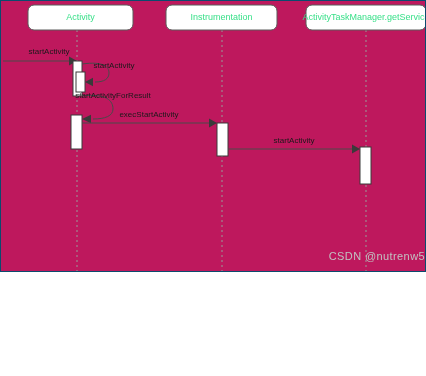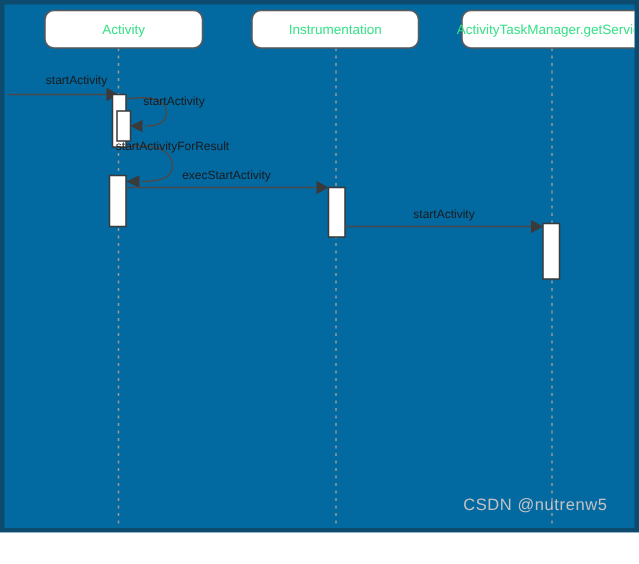--- a/index.html
+++ b/index.html
@@ -6,23 +6,23 @@
     margin: 0;
     padding: 0;
     background: #ffffff;
   }
   body {
     font-family: "Liberation Sans", sans-serif;
   }
   #canvas {
     position: relative;
     width: 426px;
-    height: 355px;
-    background: #0369a1;
-    border: 3px solid #0c4a6e;
+    height: 272px;
+    background: #be185d;
+    border: 1px solid #0c4a6e;
     box-sizing: border-box;
     overflow: hidden;
   }
   #diagram-svg {
     position: absolute;
     left: 0;
     top: 0;
     width: 426px;
     height: 376px;
     display: block;
@@ -65,21 +65,21 @@
     fill: #1a1a1a;
     text-anchor: middle;
     dominant-baseline: middle;
   }
   .arrow-head {
     fill: #3a3a3a;
     stroke: none;
   }
   .watermark {
     position: absolute;
-    right: 18px;
+    right: 0;
     bottom: 9px;
     font-family: "Liberation Sans", sans-serif;
     font-size: 11px;
     color: #c2c2c2;
     letter-spacing: 0.4px;
     white-space: nowrap;
     filter: blur(0.45px);
     user-select: none;
     margin-left: 40px;
   }

